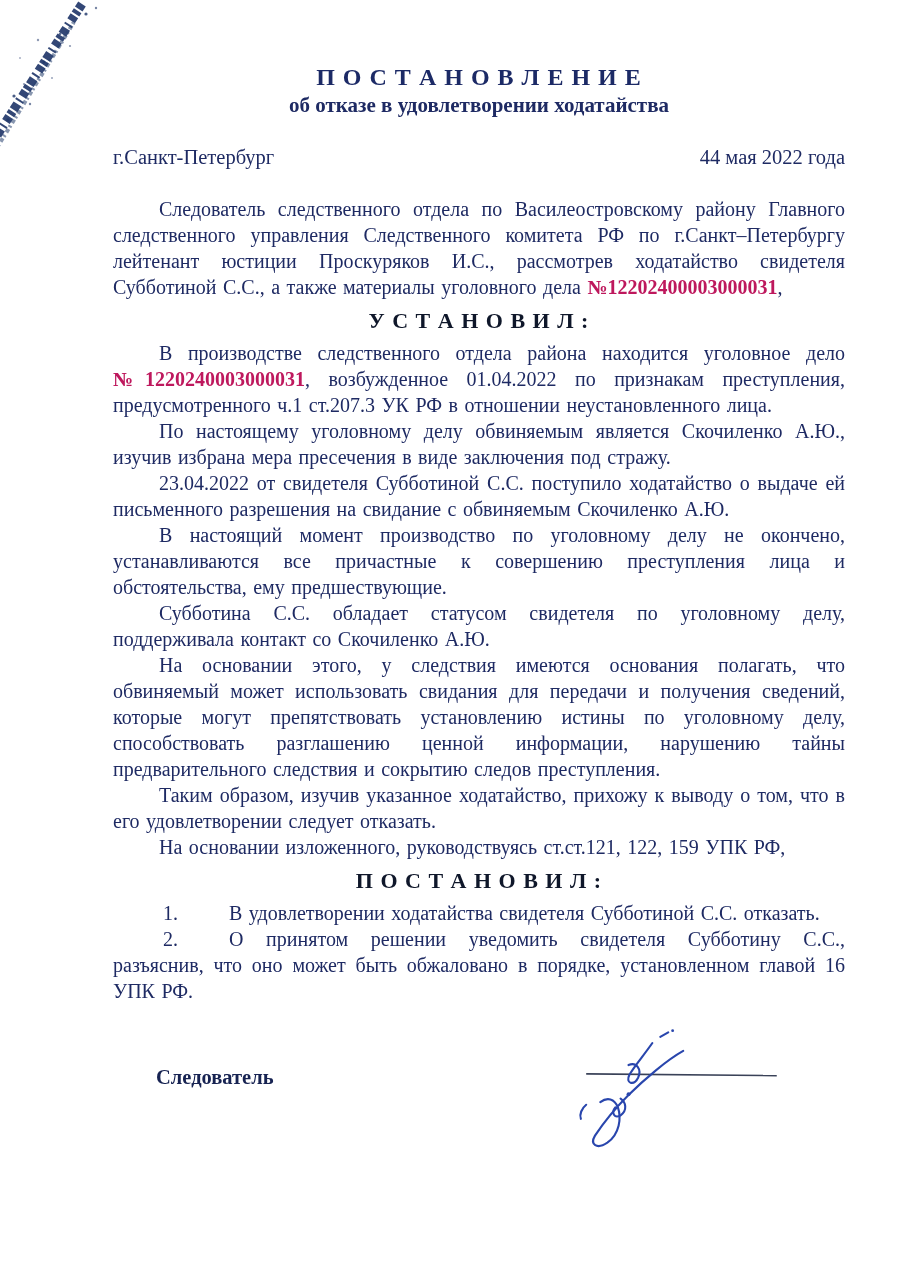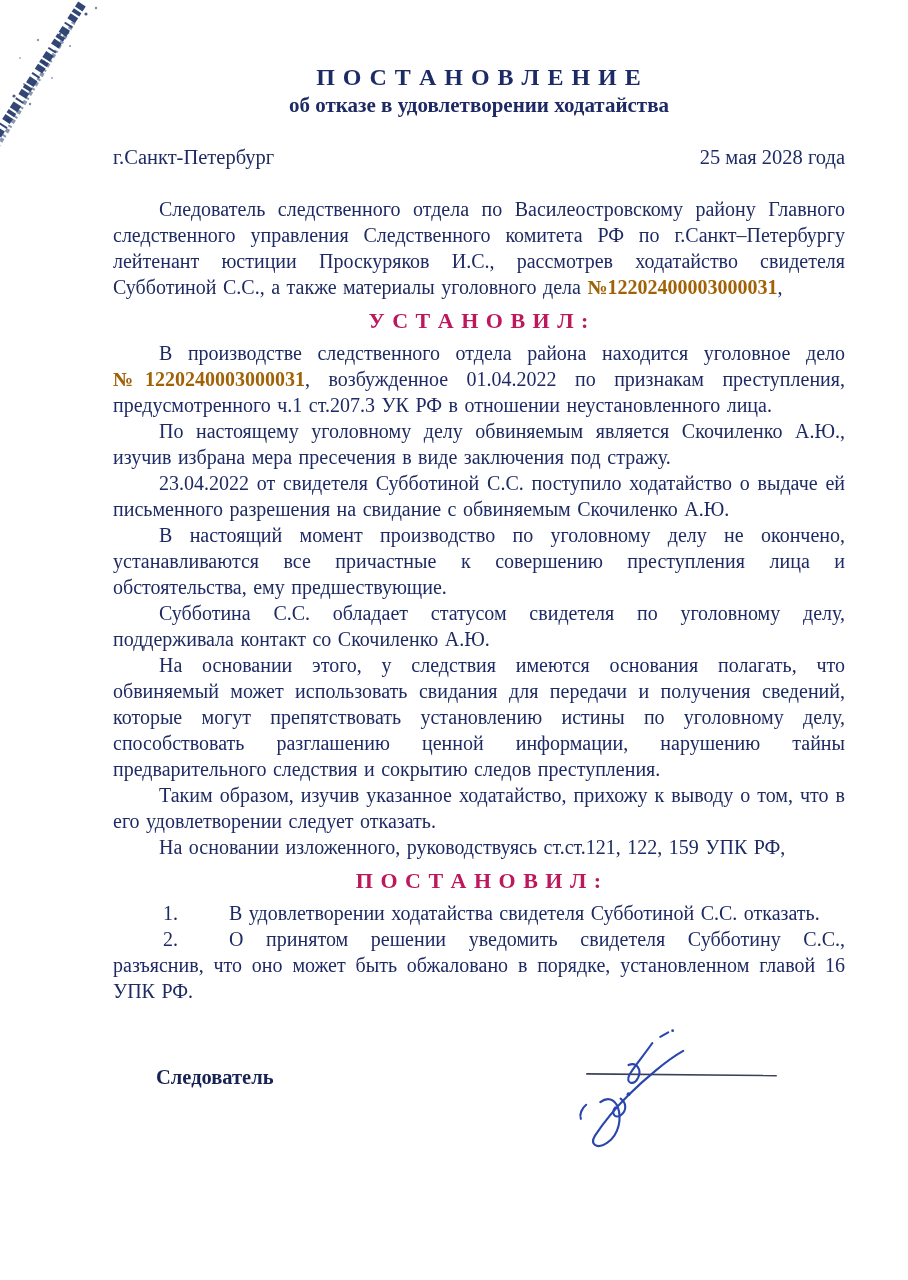--- a/index.html
+++ b/index.html
@@ -61,30 +61,30 @@
     line-height: 26px;
     text-align: justify;
     text-indent: 46px;
     word-spacing: 1.5px;
   }
   p.intro-par {
     margin-top: 26px;
   }
   .case-number {
     font-weight: bold;
-    color: #a16207;
+    color: #be185d;
   }
   .section-heading {
     margin: 7px 0 6px 0;
     font-size: 22px;
     line-height: 27px;
     font-weight: bold;
     text-align: center;
     letter-spacing: 1px;
-    color: #be185d;
+    color: #0f172a;
   }
   p.item-par {
     margin: 0;
     font-size: 20px;
     line-height: 26px;
     text-align: justify;
     text-indent: 50px;
     word-spacing: 1.5px;
   }
   p.item-par .item-num {
@@ -134,21 +134,21 @@
       <circle cx="38" cy="40" r="1.2" opacity="0.5"></circle>
       <circle cx="20" cy="58" r="1.0" opacity="0.4"></circle>
     </g>
   </svg>
 
   <h1 class="doc-title">П О С Т А Н О В Л Е Н И Е</h1>
   <div class="doc-subtitle">об отказе в удовлетворении ходатайства</div>
 
   <div class="meta-row">
     <span>г.Санкт-Петербург</span>
-    <span>25 мая 2028 года</span>
+    <span>44 мая 2022 года</span>
   </div>
 
   <p class="body-par intro-par"><span>Следователь следственного отдела по Василеостровскому району Главного следственного управления Следственного комитета РФ по г.Санкт–Петербургу лейтенант юстиции Проскуряков И.С., рассмотрев ходатайство свидетеля Субботиной С.С., а также материалы уголовного дела </span><span class="case-number">№12202400003000031</span><span>,</span></p>
 
   <div class="section-heading">У С Т А Н О В И Л :</div>
 
   <p class="body-par"><span>В производстве следственного отдела района находится уголовное дело </span><span class="case-number">№1220240003000031</span><span>, возбужденное 01.04.2022 по признакам преступления, предусмотренного ч.1 ст.207.3 УК РФ в отношении неустановленного лица.</span></p>
 
   <p class="body-par">По настоящему уголовному делу обвиняемым является Скочиленко А.Ю., изучив избрана мера пресечения в виде заключения под стражу.</p>
   <p class="body-par">23.04.2022 от свидетеля Субботиной С.С. поступило ходатайство о выдаче ей письменного разрешения на свидание с обвиняемым Скочиленко А.Ю.</p>

